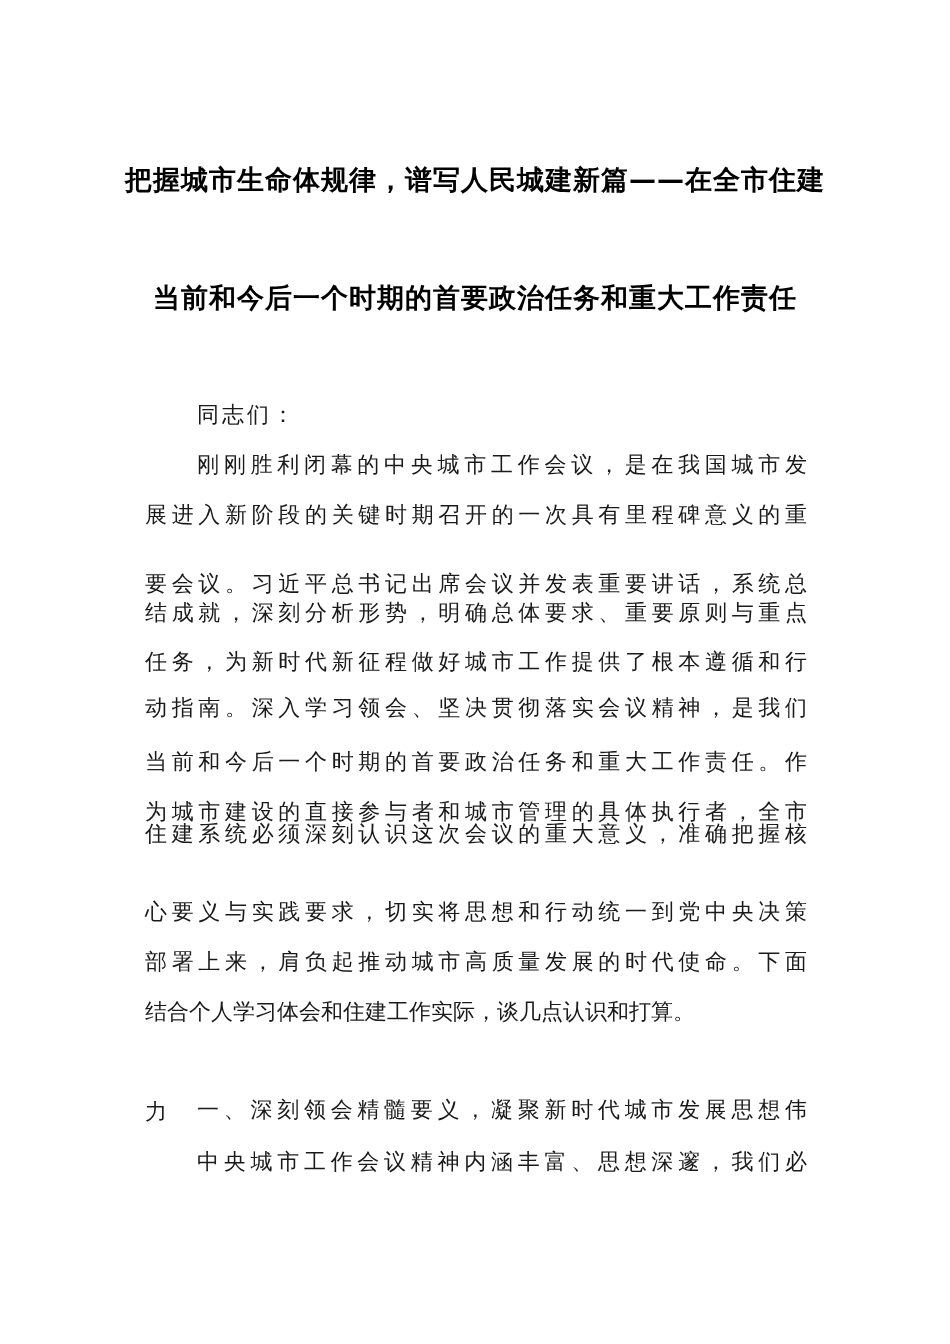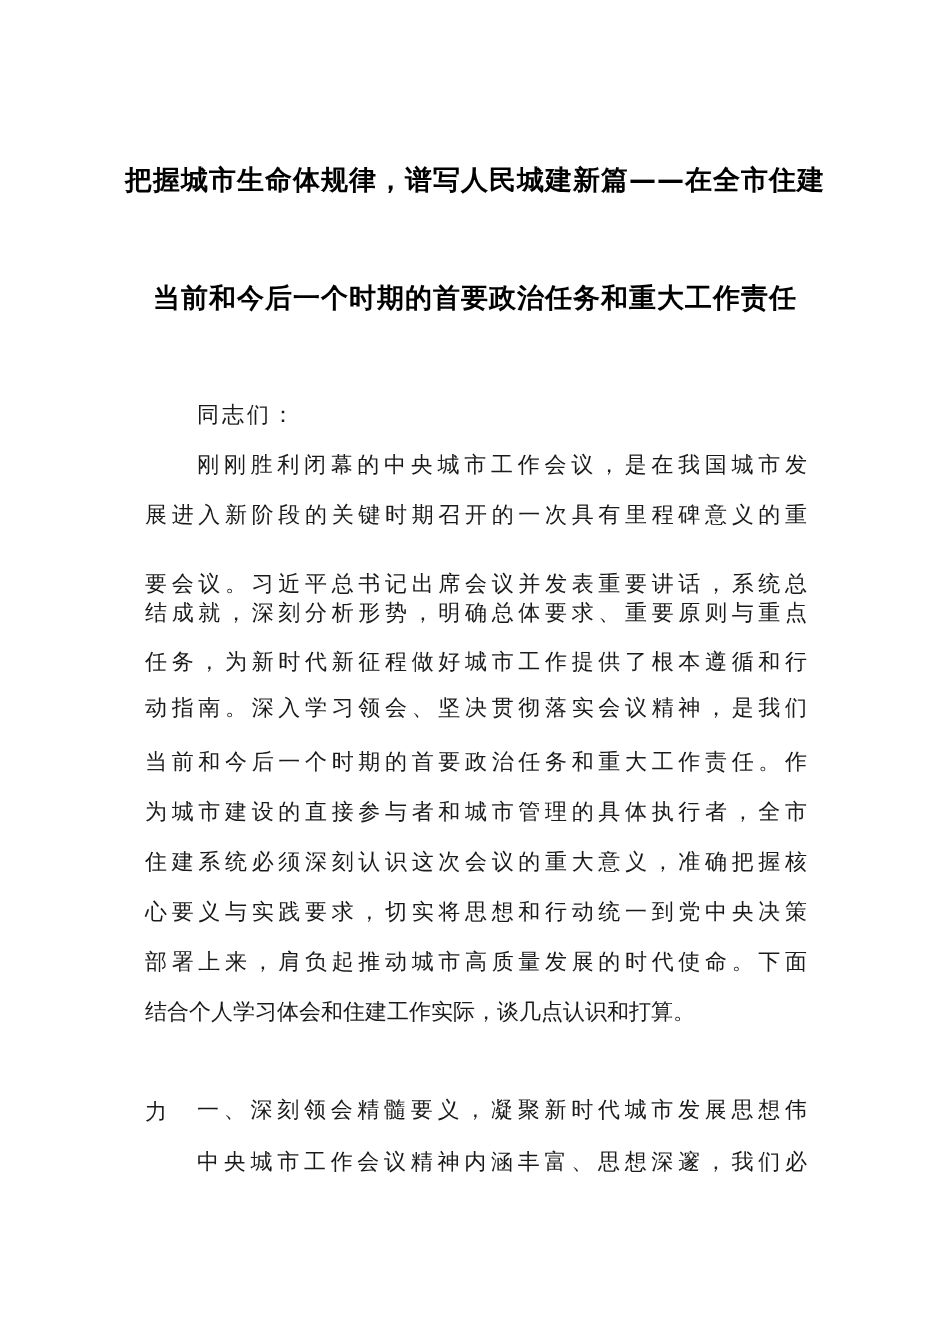--- a/index.html
+++ b/index.html
@@ -24,21 +24,21 @@
   <div class="body-line salutation" style="top:395px;">同志们：</div>
 
   <div class="body-line indent" style="top:445px;">刚刚胜利闭幕的中央城市工作会议，是在我国城市发</div>
   <div class="body-line" style="top:495px;">展进入新阶段的关键时期召开的一次具有里程碑意义的重</div>
   <div class="body-line" style="top:528px;margin-top:36px;">要会议。习近平总书记出席会议并发表重要讲话，系统总</div>
   <div class="body-line" style="top:593px;">结成就，深刻分析形势，明确总体要求、重要原则与重点</div>
   <div class="body-line" style="top:642px;">任务，为新时代新征程做好城市工作提供了根本遵循和行</div>
   <div class="body-line" style="top:688px;">动指南。深入学习领会、坚决贯彻落实会议精神，是我们</div>
   <div class="body-line" style="top:792px;">为城市建设的直接参与者和城市管理的具体执行者，全市</div>
   <div class="body-line" style="top:742px;">当前和今后一个时期的首要政治任务和重大工作责任。作</div>
-  <div class="body-line" style="top:842px;">住建系统必须深刻认识这次会议的重大意义，准确把握核</div>
+  <div class="body-line" style="top:814px;">住建系统必须深刻认识这次会议的重大意义，准确把握核</div>
   <div class="body-line" style="top:892px;">心要义与实践要求，切实将思想和行动统一到党中央决策</div>
   <div class="body-line" style="top:942px;">部署上来，肩负起推动城市高质量发展的时代使命。下面</div>
   <div class="body-line last" style="top:992px;">结合个人学习体会和住建工作实际，谈几点认识和打算。</div>
 
   <div class="body-line indent" style="top:1042px;margin-top:48px;">一、深刻领会精髓要义，凝聚新时代城市发展思想伟</div>
   <div class="body-line last" style="top:1092px;">力</div>
 
   <div class="body-line indent" style="top:1142px;">中央城市工作会议精神内涵丰富、思想深邃，我们必</div>
 </div>
 

